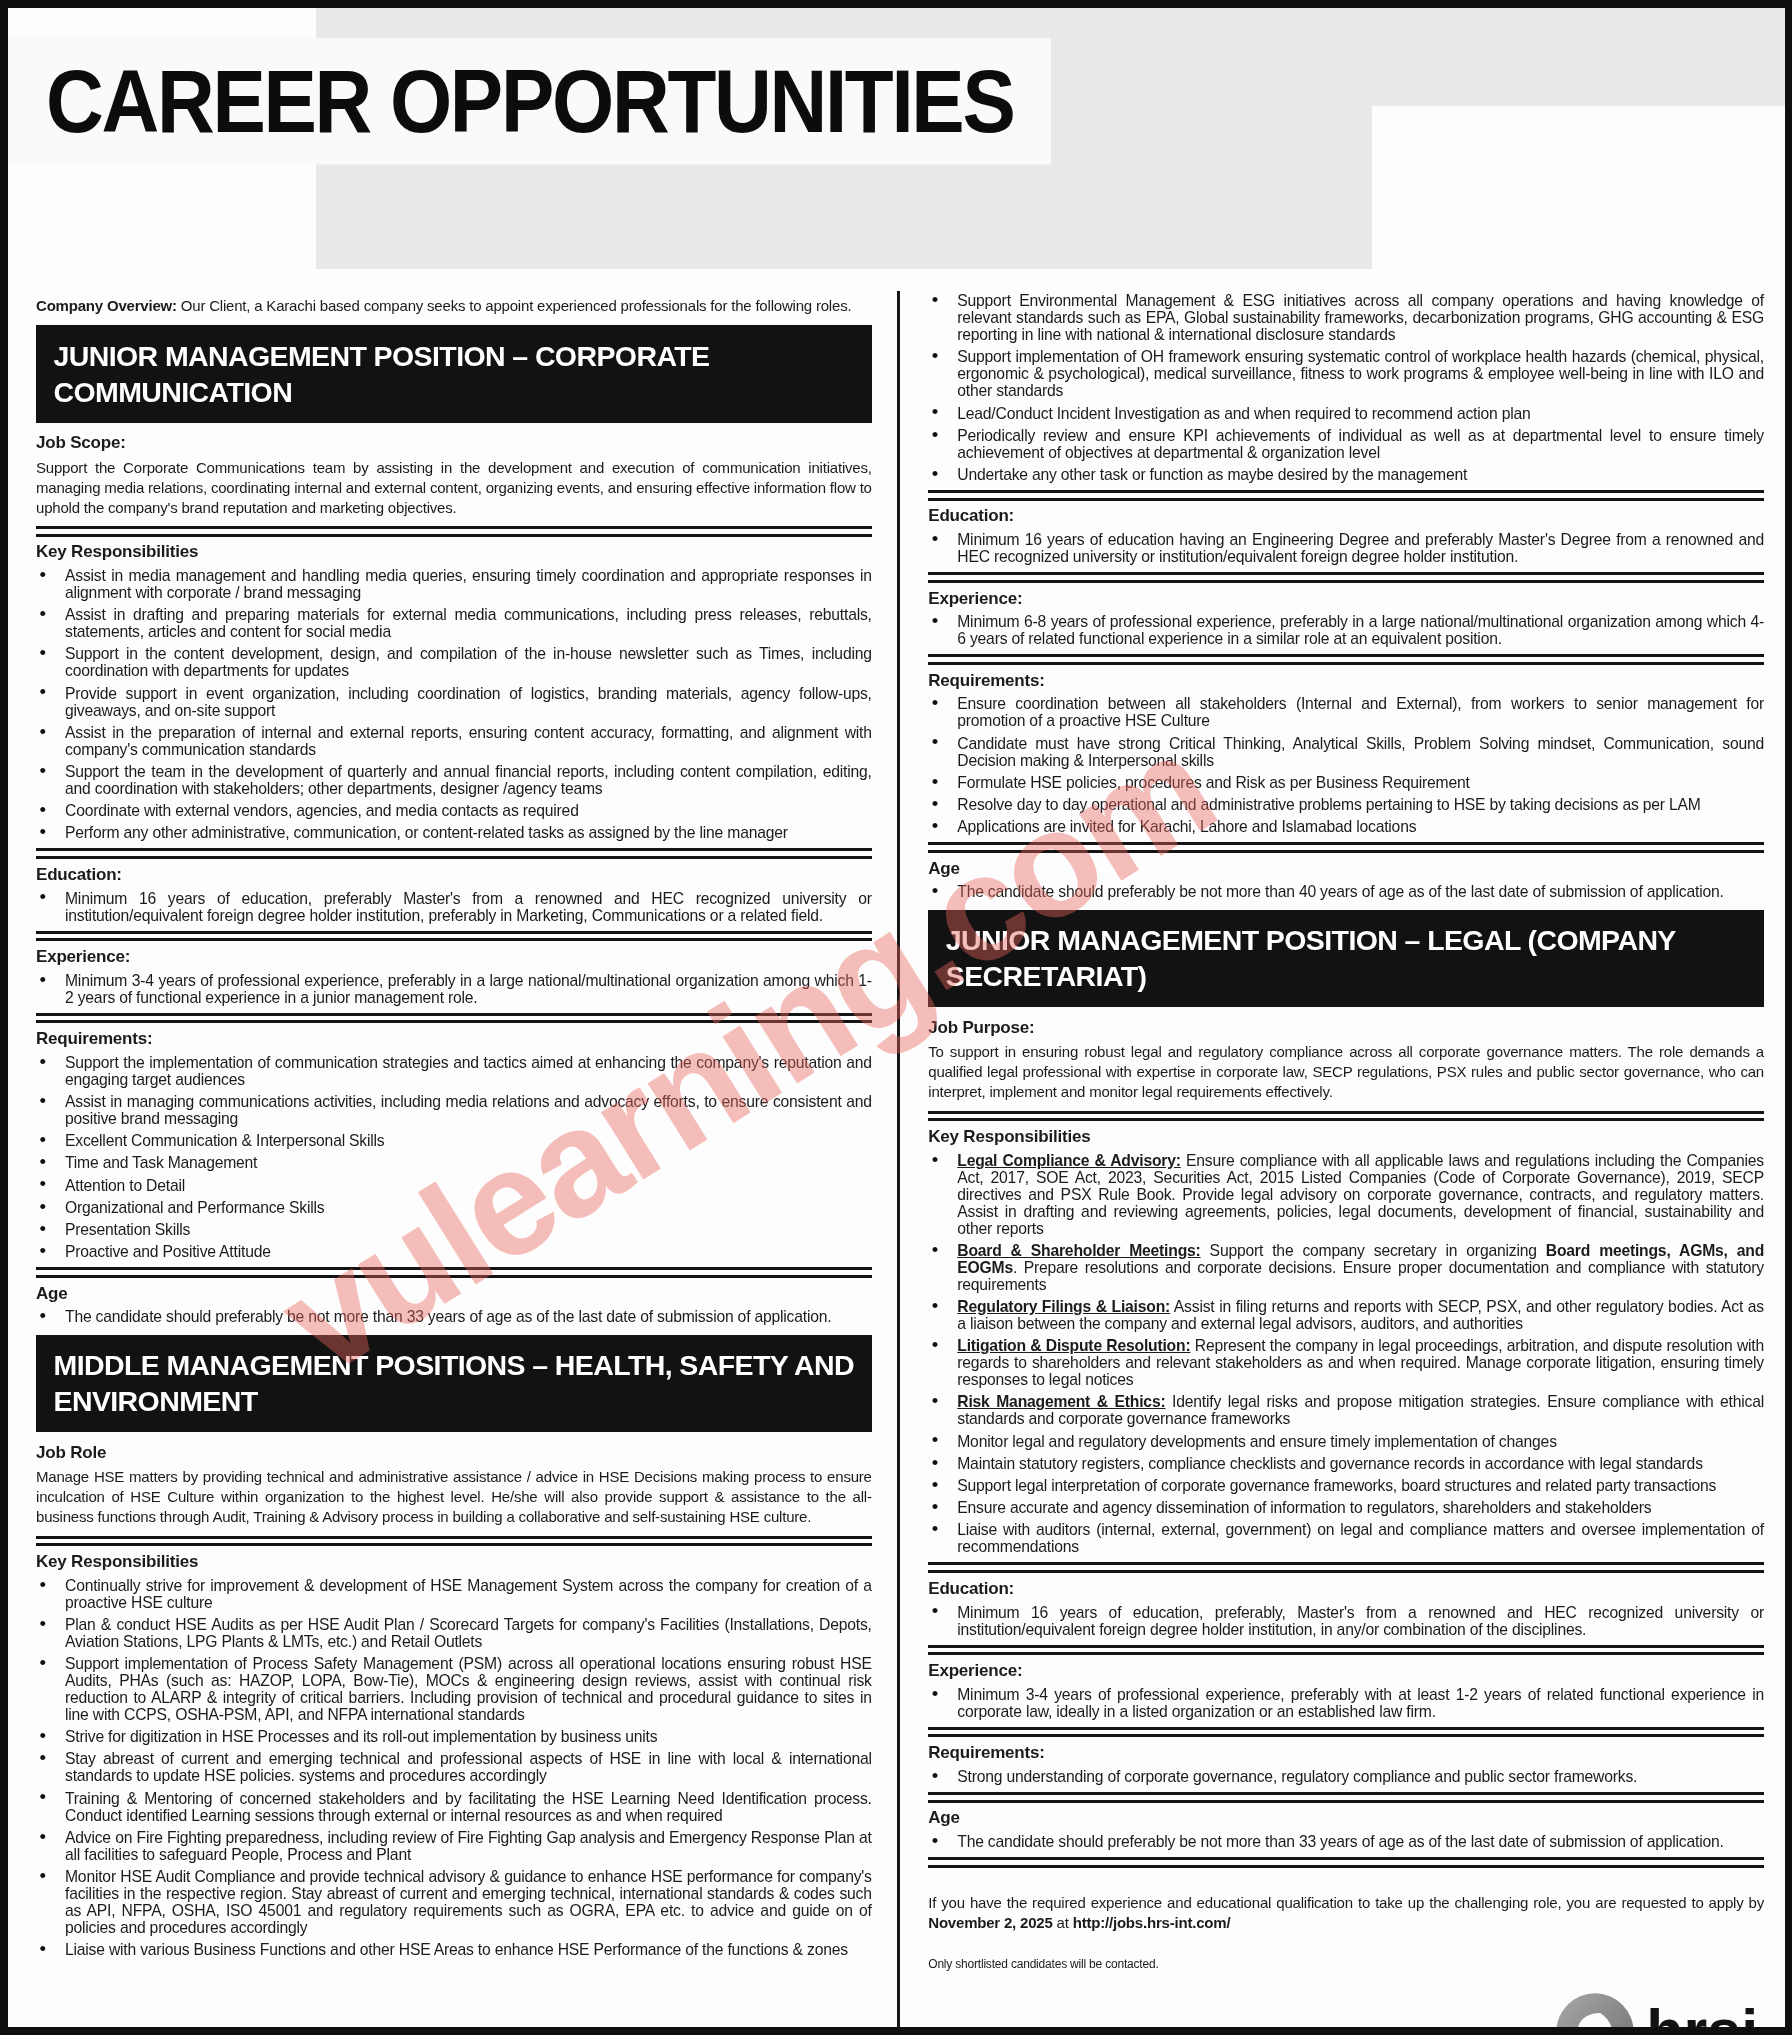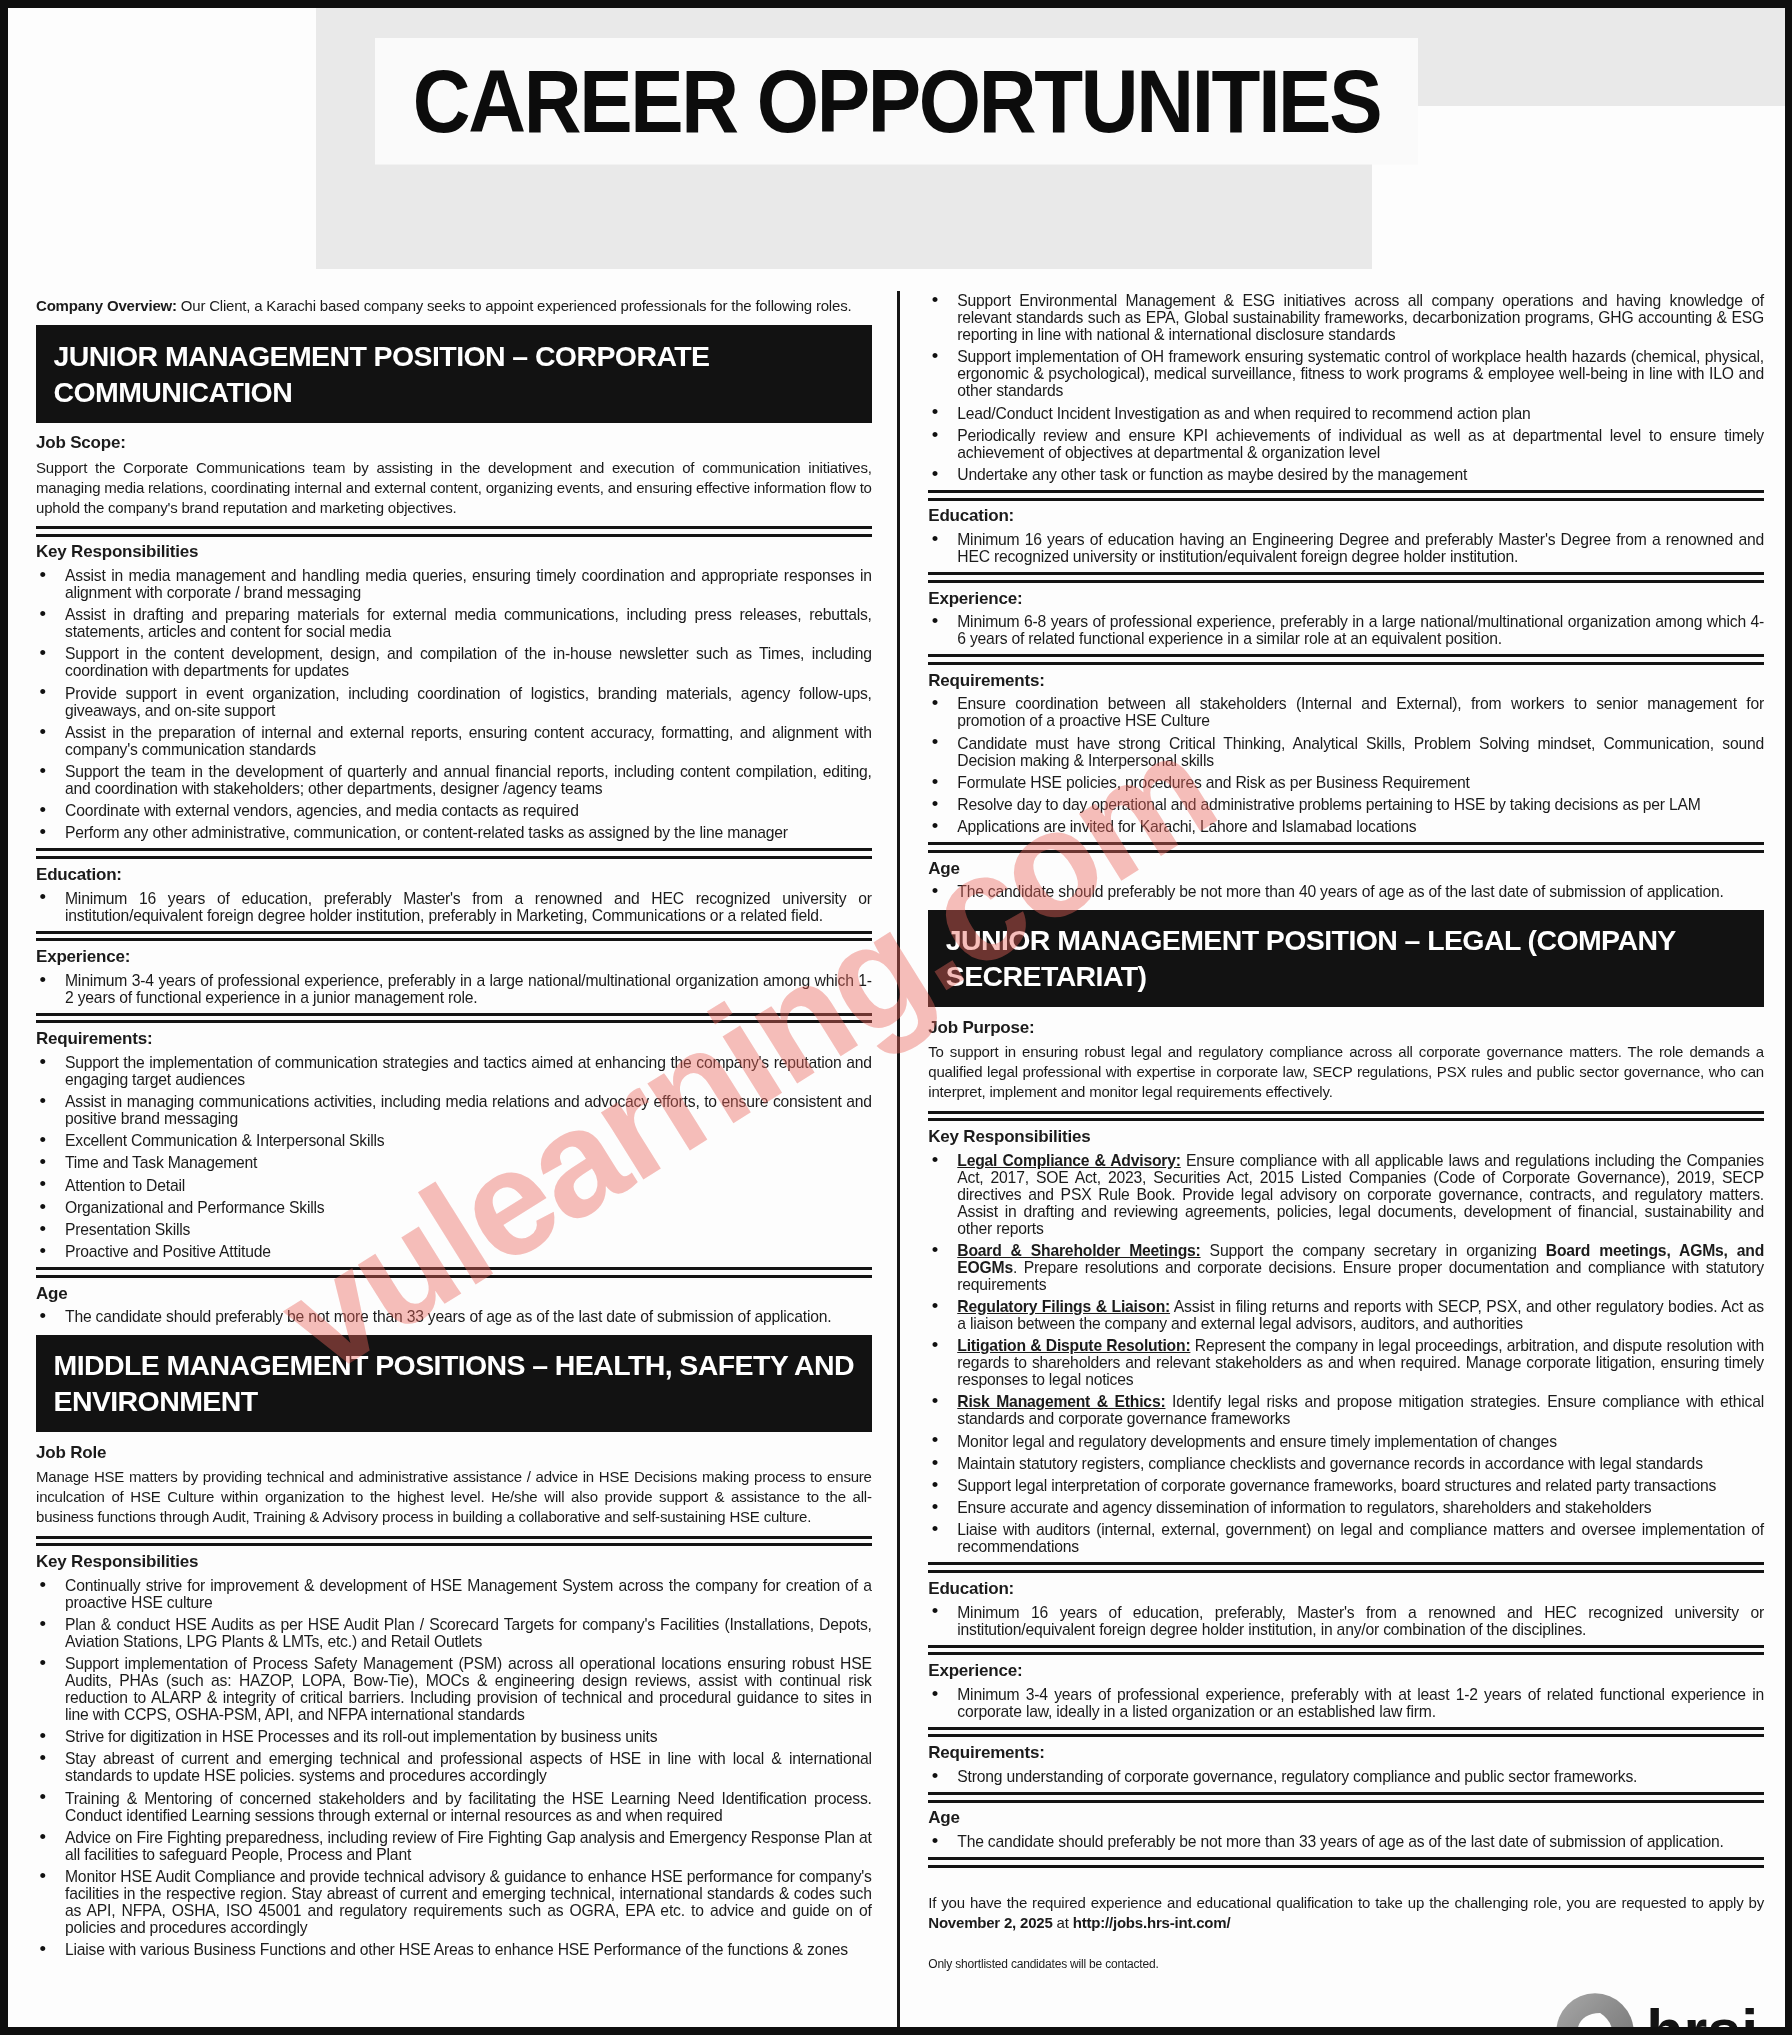--- a/index.html
+++ b/index.html
@@ -5,21 +5,21 @@
   html,body{margin:0;padding:0;background:#888;}
   .page{
     position:relative; width:1793px; height:2035px; box-sizing:border-box;
     background:#fdfdfd; border:8.1px solid #0f0f0f; overflow:hidden;
     font-family:"Liberation Sans","DejaVu Sans",sans-serif; color:#1b1b1b;
   }
   
   .header{position:relative; height:263px;}
   .band-top{position:absolute; left:308px; right:0; top:0; height:98px; background:#e9e9e9;}
   .band-title{position:absolute; left:308px; top:0; width:1056px; height:261px; background:#e9e9e9;}
-  .title-wrap{position:absolute; left:0; right:0; top:30px; text-align:center;}
+  .title-wrap{position:absolute; left:0; right:0; top:30px; text-align:left;}
   .page-title{
     display:inline-block; background:#fafafa; padding:10.5px 38px; margin:0;
     font-size:80px; font-weight:800; letter-spacing:-2.3px; color:#0c0c0c; white-space:nowrap;
     transform:scaleY(1.12); transform-origin:top center;
   }
   
   .columns{display:flex; align-items:stretch; padding:20px 21px 0 28px;}
   .col{flex:1 1 0; min-width:0;}
   .col-left{padding-right:25.6px;}
   .col-right{padding-left:28px;}

